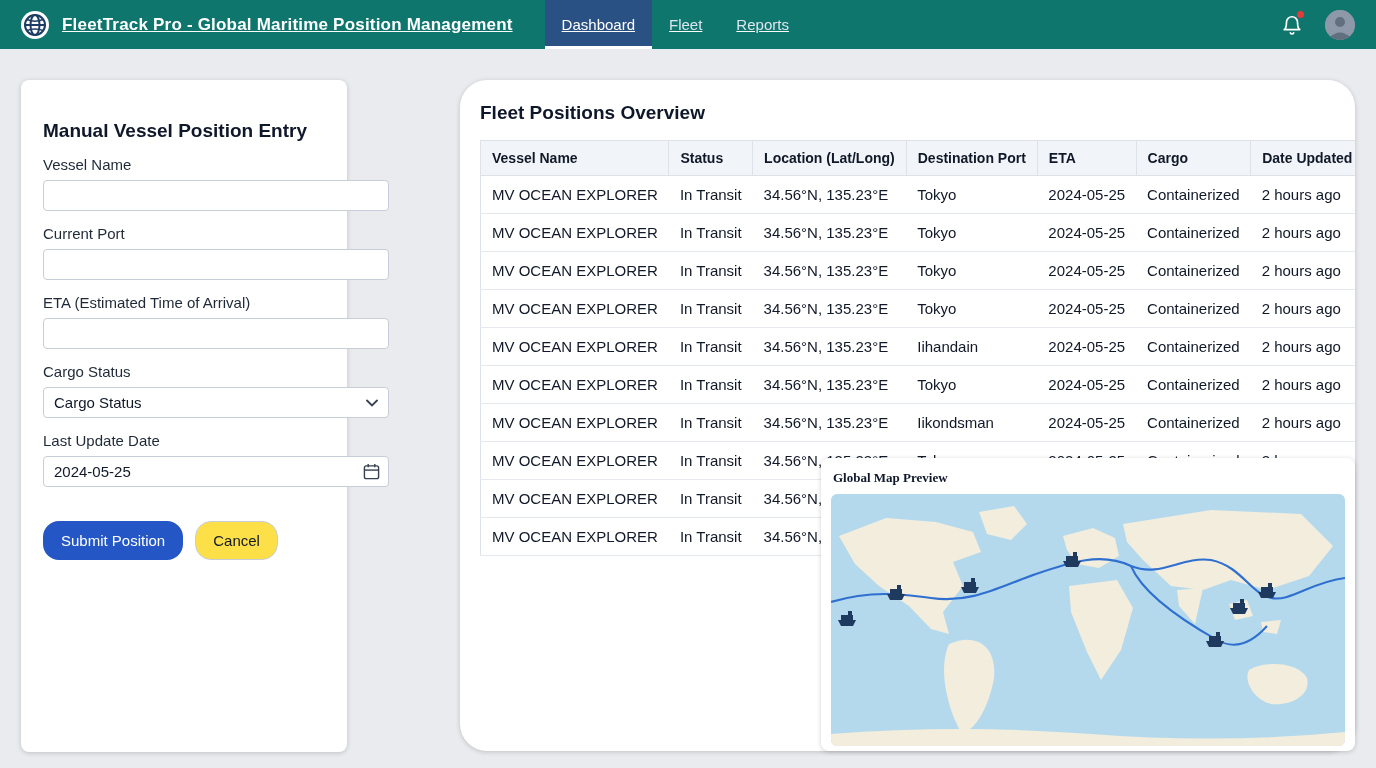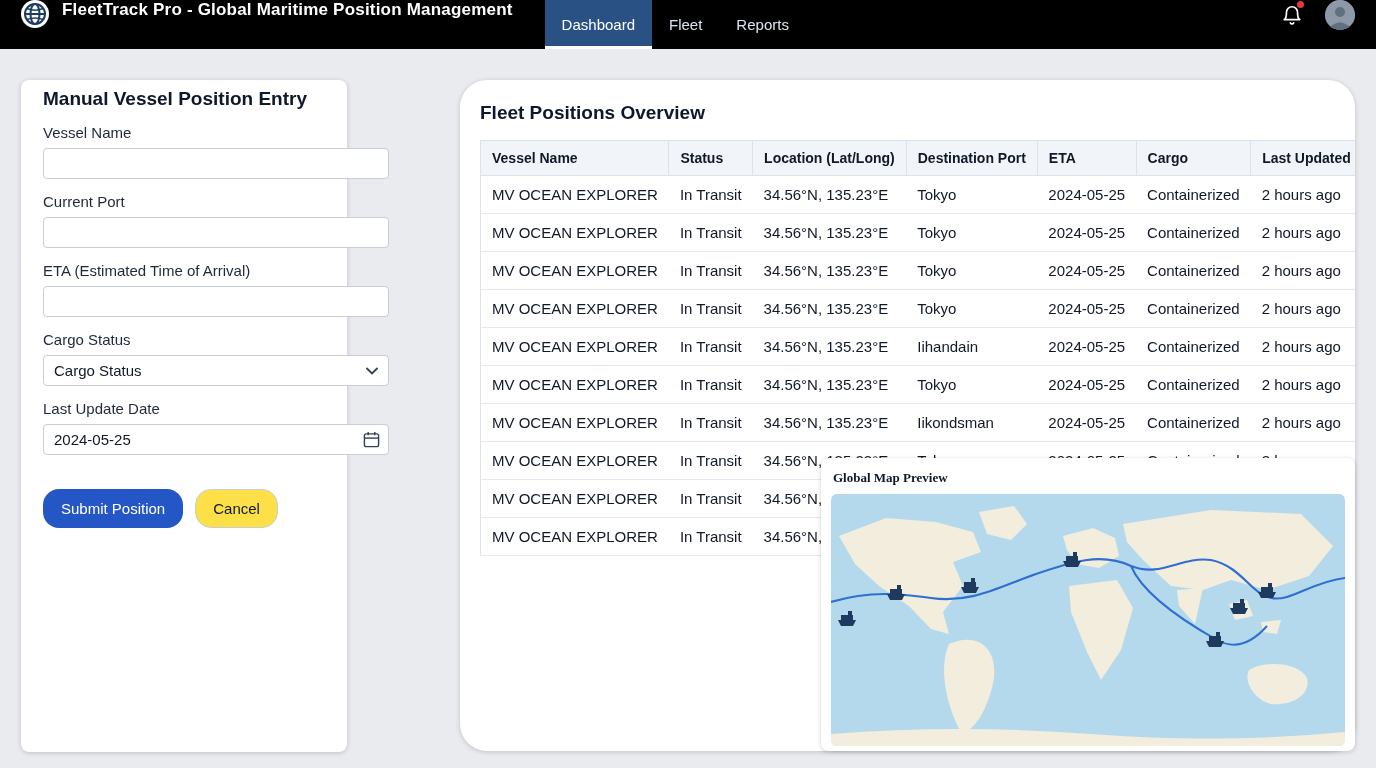--- a/index.html
+++ b/index.html
@@ -5,43 +5,43 @@
   * { box-sizing: border-box; margin: 0; padding: 0; }
   html,body { width:1376px; height:768px; overflow:hidden; }
   body {
     font-family: "Liberation Sans", sans-serif;
     background:#e9ebee;
     color:#111827;
   }
 
   
   .header {
-    height:49px; background:#000000; display:flex; align-items:flex-start;
-    color:#fff; padding:0 21px; position:relative;
+    height:49px; background:#0f766e; display:flex; align-items:center;
+    color:#fff; padding:0 21px; position:relative;text-decoration:underline;
   }
   .logo-wrap { width:28px; height:28px; margin-right:13px; flex:none; }
   .app-title { font-size:17px; font-weight:700; letter-spacing:.2px; white-space:nowrap; }
   .nav { display:flex; height:49px; margin-left:32px; }
   .nav-item {
     display:flex; align-items:center; padding:0 17px; font-size:15px;
     color:#dde6f0; cursor:pointer; border-bottom:3px solid transparent; border-top:3px solid transparent;
   }
   .nav-item.active { background:#2a5183; color:#fff; border-bottom-color:#ffffff; font-weight:400; }
   .header-right { margin-left:auto; display:flex; align-items:center; gap:22px; }
   .bell { position:relative; width:22px; height:24px; cursor:pointer; }
   .bell-dot { position:absolute; top:-2px; right:-1px; width:7px; height:7px; background:#e23b3b; border-radius:50%; }
   .avatar { width:30px; height:30px; border-radius:50%; background:#8a97a6; overflow:hidden; cursor:pointer; }
 
   
   .main { position:relative; height:719px; }
   .card {
     position:absolute; background:#fff; border-radius:8px;
     box-shadow:0 1px 5px rgba(0,0,0,.18);
   }
-  .form-card { left:21px; top:31px; width:326px; bottom:16px; padding:8px 22px; }
+  .form-card { left:21px; top:31px; width:326px; bottom:16px; padding:40px 22px; }
   .table-card { left:460px; right:21px; top:31px; bottom:17px; padding:22px 20px; overflow:hidden;border-radius:27px; }
   .map-card { right:21px; bottom:17px; width:534px; height:293px; z-index:5; padding:10px;font-family:Liberation Serif, serif; }
 
   
   .card-title { font-size:19px; font-weight:700; color:#0f172a; }
   .form-card .card-title { margin-bottom:14px; }
   .field-label { display:block; font-size:15px; color:#1f2937; margin:14px 0 7px; }
   .text-input, .select-box, .date-wrap input {
     width:346px; height:31px; border:1px solid #c7ced8; border-radius:4px;
     font-size:14px; padding:0 10px; background:#fff; color:#111827;
@@ -169,21 +169,21 @@
           <col>
       </colgroup>
       <thead>
         <tr>
           <th>Vessel Name</th>
           <th>Status</th>
           <th>Location (Lat/Long)</th>
           <th>Destination Port</th>
           <th>ETA</th>
           <th>Cargo</th>
-          <th>Last Updated</th>
+          <th>Date Updated</th>
         </tr>
       </thead>
       <tbody>
           <tr>
             <td>MV OCEAN EXPLORER</td>
             <td>In Transit</td>
             <td>34.56°N, 135.23°E</td>
             <td>Tokyo</td>
             <td>2024-05-25</td>
             <td>Containerized</td>

